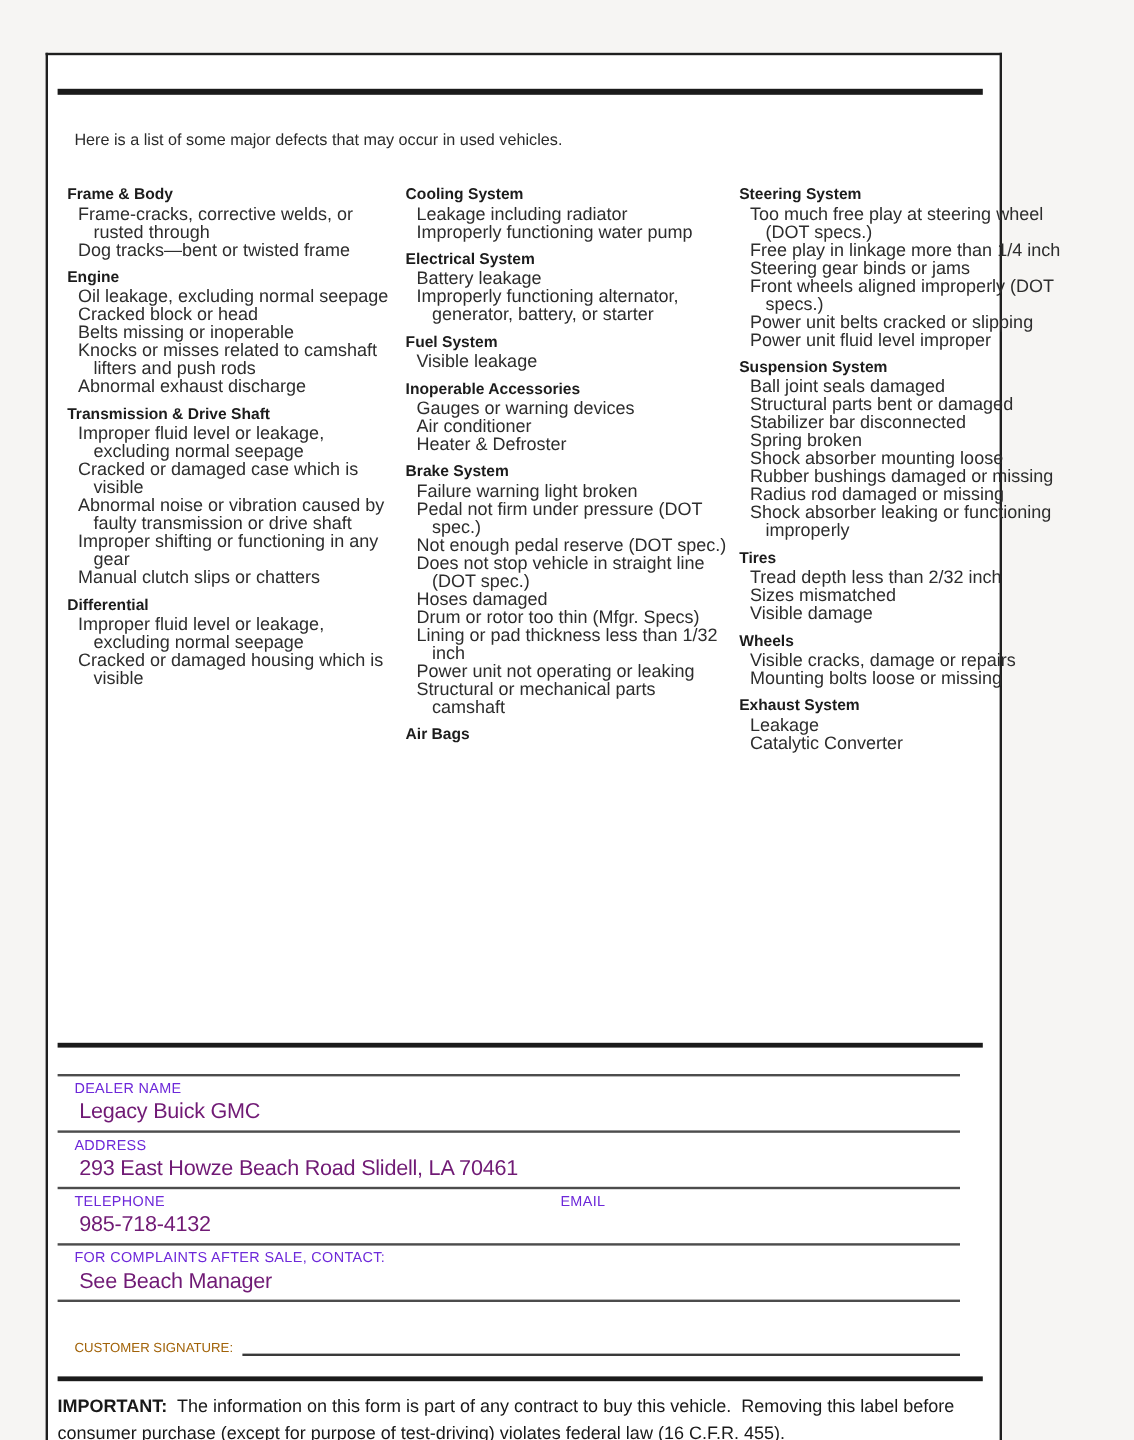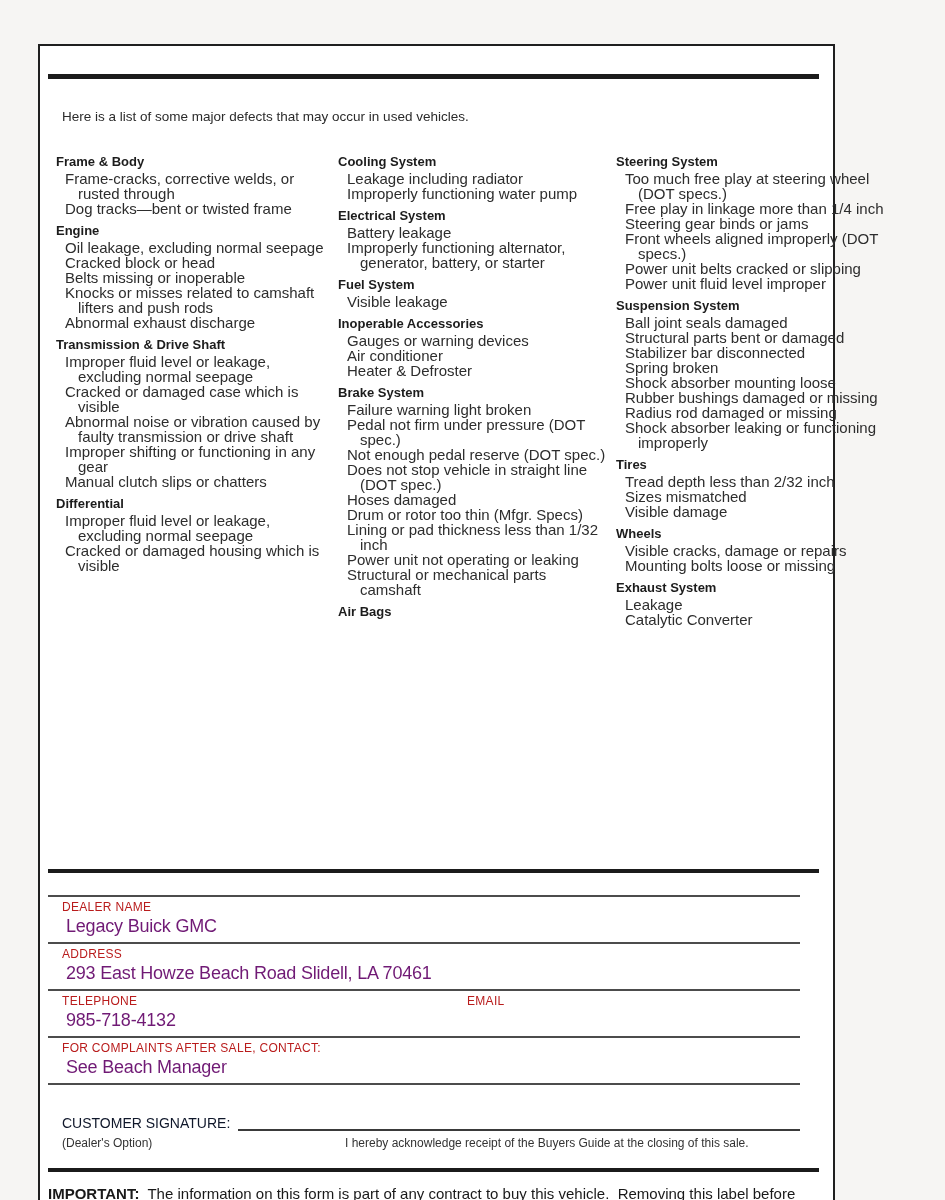--- a/index.html
+++ b/index.html
@@ -51,39 +51,39 @@
     text-indent:-13px;
   }
   
   .lower { position:absolute; left:0; right:0; top:823px; }
   .lower .rule { margin:0 14px 0 8px; height:4px; }
   .fieldset { margin:22px 33px 0 8px; }
   .field { border-top:2px solid #4c4c4c; padding:3px 0 4px 14px; }
   .field:last-child { border-bottom:2px solid #4c4c4c; }
   .field-label {
     font-size:12px;
-    color:#b91c1c;
+    color:#6d28d9;
     letter-spacing:0.3px;
     position:relative;
     height:14px;
   }
   .label2 { position:absolute; left:405px; top:0; }
   .field-value {
     font-size:18px;
     color:#701a75;
     margin:2px 0 0 4px;
     letter-spacing:-0.2px;
     height:22px;
   }
   .sig-row {
     display:flex;
     align-items:flex-end;
     margin:30px 33px 0 22px;
   }
-  .sig-label { font-size:14px; color:#0f172a; white-space:nowrap; }
+  .sig-label { font-size:11px; color:#a16207; white-space:nowrap; }
   .sig-line { flex:1; border-bottom:2px solid #3a3a3a; margin-left:8px; height:15px; }
   .sig-sub {
     position:relative;
     margin:5px 33px 0 22px;
     font-size:12px;
     color:#333333;
     height:15px;
   }
   .ack { position:absolute; left:283px; top:0; }
   .lower .rule.bottom { margin-top:17px; }
@@ -201,23 +201,19 @@
         <div class="field">
           <div class="field-label">FOR COMPLAINTS AFTER SALE, CONTACT:</div>
           <div class="field-value">See Beach Manager</div>
         </div>
       </div>
 
     <div class="sig-row">
       <span class="sig-label">CUSTOMER SIGNATURE:</span>
       <span class="sig-line"></span>
     </div>
-    <div class="sig-sub">
-      <span>(Dealer's Option)</span>
-      <span class="ack">I hereby acknowledge receipt of the Buyers Guide at the closing of this sale.</span>
-    </div>
 
     <div class="rule bottom"></div>
 
     <div class="important"><span class="imp-bold">IMPORTANT:</span><span>  The information on this form is part of any contract to buy this vehicle.  Removing this label before consumer purchase (except for purpose of test-driving) violates federal law (16 C.F.R. 455).</span></div>
   </div>
 
 </div>
 
 </body></html>

